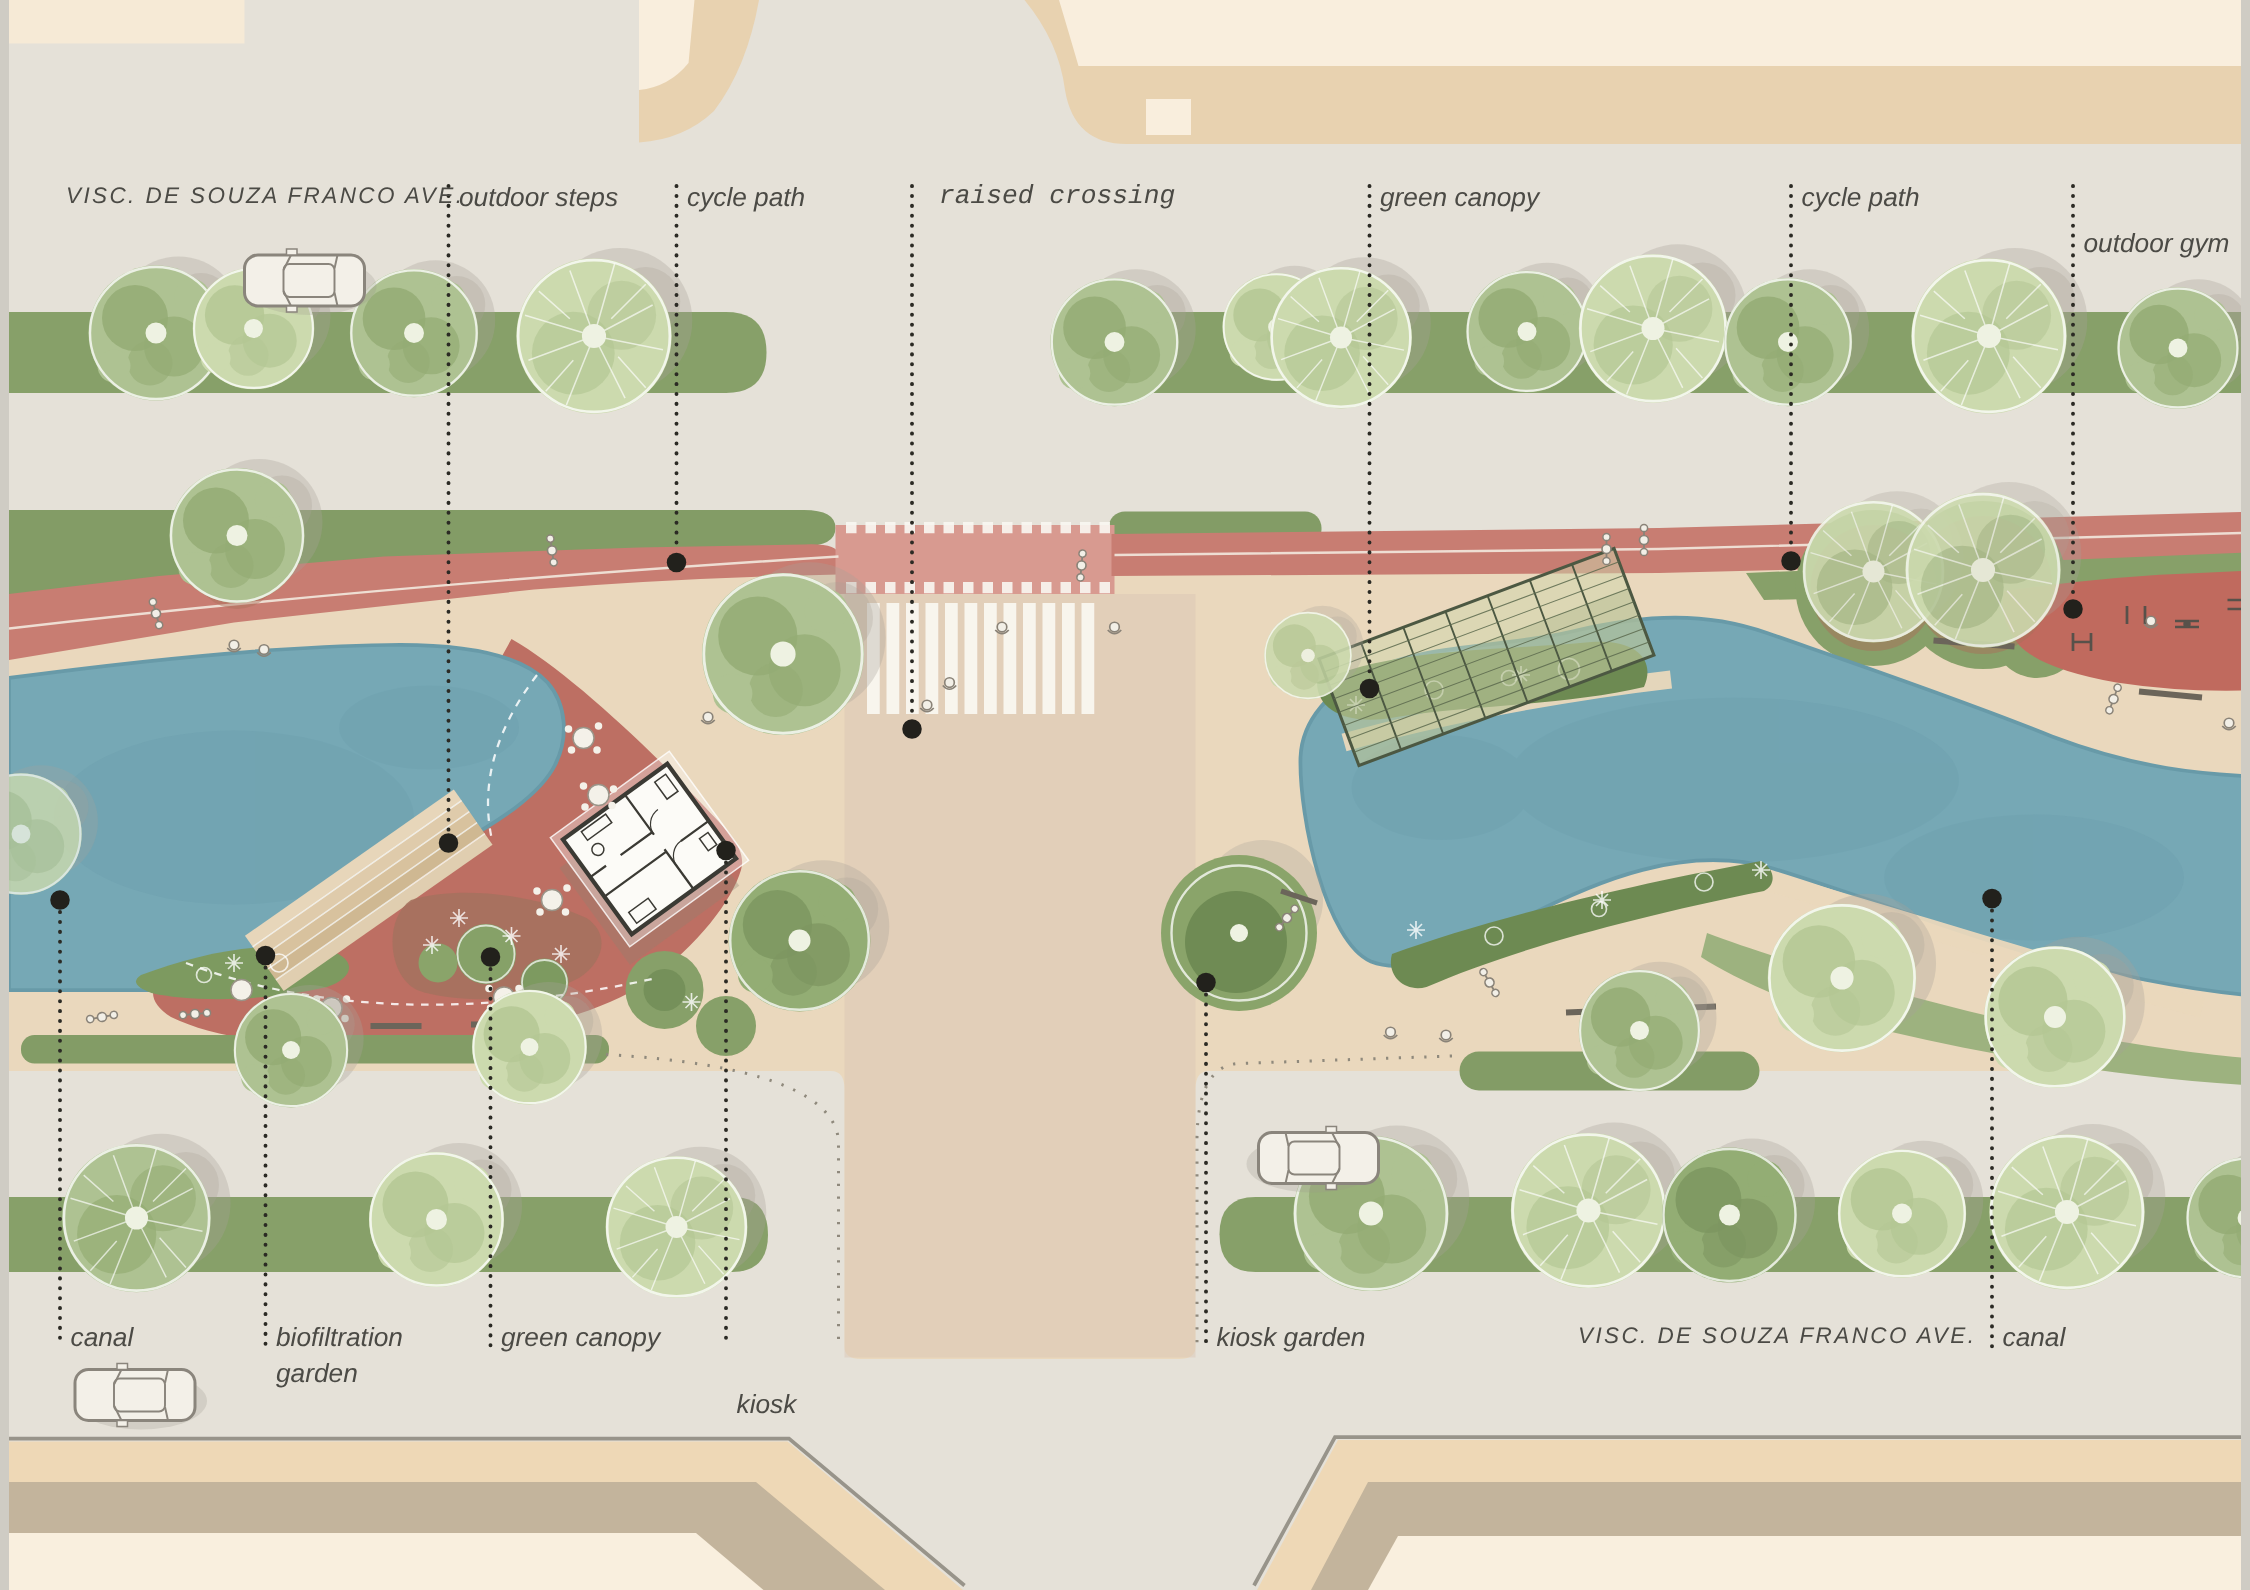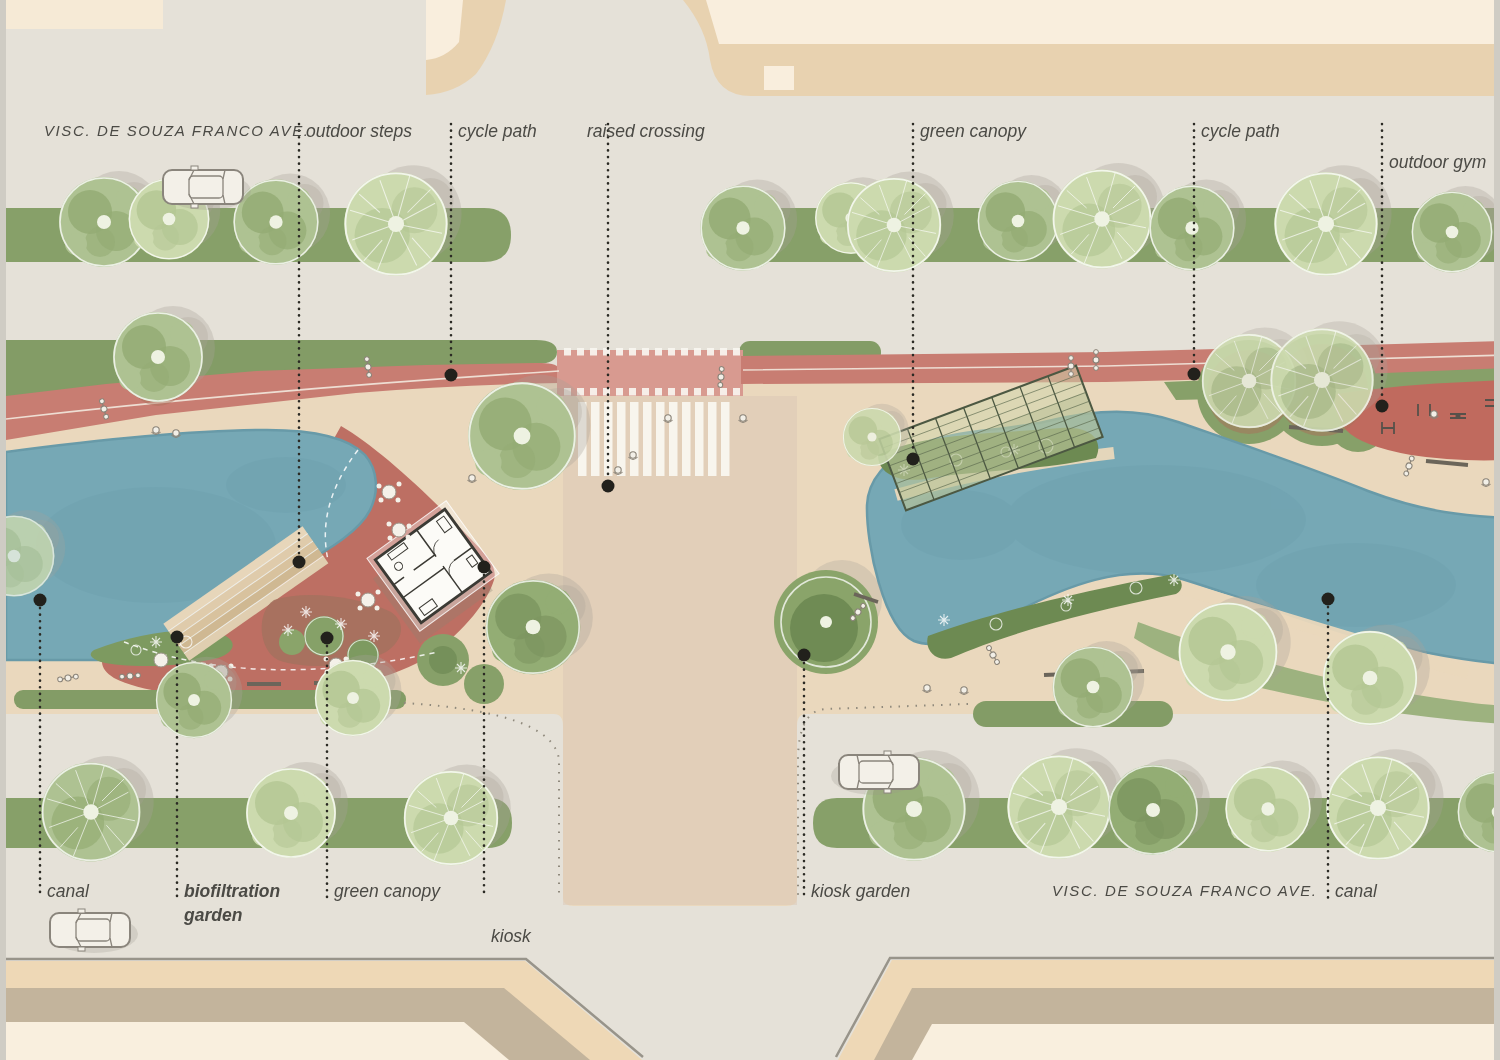--- a/index.html
+++ b/index.html
@@ -1,20 +1,20 @@
 <!DOCTYPE html>
 <html><head>
 <meta charset="utf-8">
 <style>
   html,body{margin:0;padding:0;background:#cfccc4;}
   #stage{position:relative;width:1488px;height:1060px;margin:0 auto;background:#e5e1d8;overflow:hidden;
          font-family:"Liberation Sans",sans-serif;}
   #plan-svg{position:absolute;left:0;top:0;}
   .lbl{position:absolute;font-style:italic;font-size:17.5px;color:#4b4a45;white-space:nowrap;line-height:22px;}
-  .lbl.wrap{white-space:normal;width:108px;line-height:24px;font-weight:bold;}
+  .lbl.wrap{white-space:normal;width:108px;line-height:24px;}
   .street{position:absolute;font-style:italic;font-size:15px;letter-spacing:1.6px;color:#4b4a45;white-space:nowrap;}
 </style>
 </head>
 <body>
 
 <div id="stage">
 <svg id="plan-svg" width="1500" height="1060" viewBox="0 0 1500 1060">
   <defs>
     <g id="treeA">
       <circle cx="15" cy="-9" r="42" fill="#a8a298" opacity="0.32"></circle>
@@ -427,21 +427,21 @@
         <circle cx="321" cy="638" r="6.5"></circle>
     <circle cx="478" cy="567" r="6.5"></circle>
         <circle cx="798" cy="655" r="6.5"></circle>
         <circle cx="1322" cy="599" r="6.5"></circle>
   </g>
 </svg>
 
 <div class="street" style="left:38px;top:122px;">VISC. DE SOUZA FRANCO AVE.</div>
 <div class="lbl" style="left:300px;top:120px;">outdoor steps</div>
 <div class="lbl" style="left:452px;top:120px;">cycle path</div>
-<div class="lbl" style="left:581px;top:120px;">raised crossing</div>
+<div class="lbl" style="left:620px;top:120px;font-family:Liberation Mono, monospace;">raised crossing</div>
 <div class="lbl" style="left:914px;top:120px;">green canopy</div>
 <div class="lbl" style="left:1195px;top:120px;">cycle path</div>
 <div class="lbl" style="left:1383px;top:120px;margin-top:31px;">outdoor gym</div>
 
 <div class="lbl" style="left:41px;top:880px;">canal</div>
 <div class="lbl wrap" style="left:178px;top:879px;">biofiltration garden</div>
 <div class="lbl" style="left:328px;top:880px;">green canopy</div>
 <div class="lbl" style="left:485px;top:880px;margin-top:45px;">kiosk</div>
 <div class="lbl" style="left:805px;top:880px;">kiosk garden</div>
 <div class="street" style="left:1046px;top:882px;">VISC. DE SOUZA FRANCO AVE.</div>

